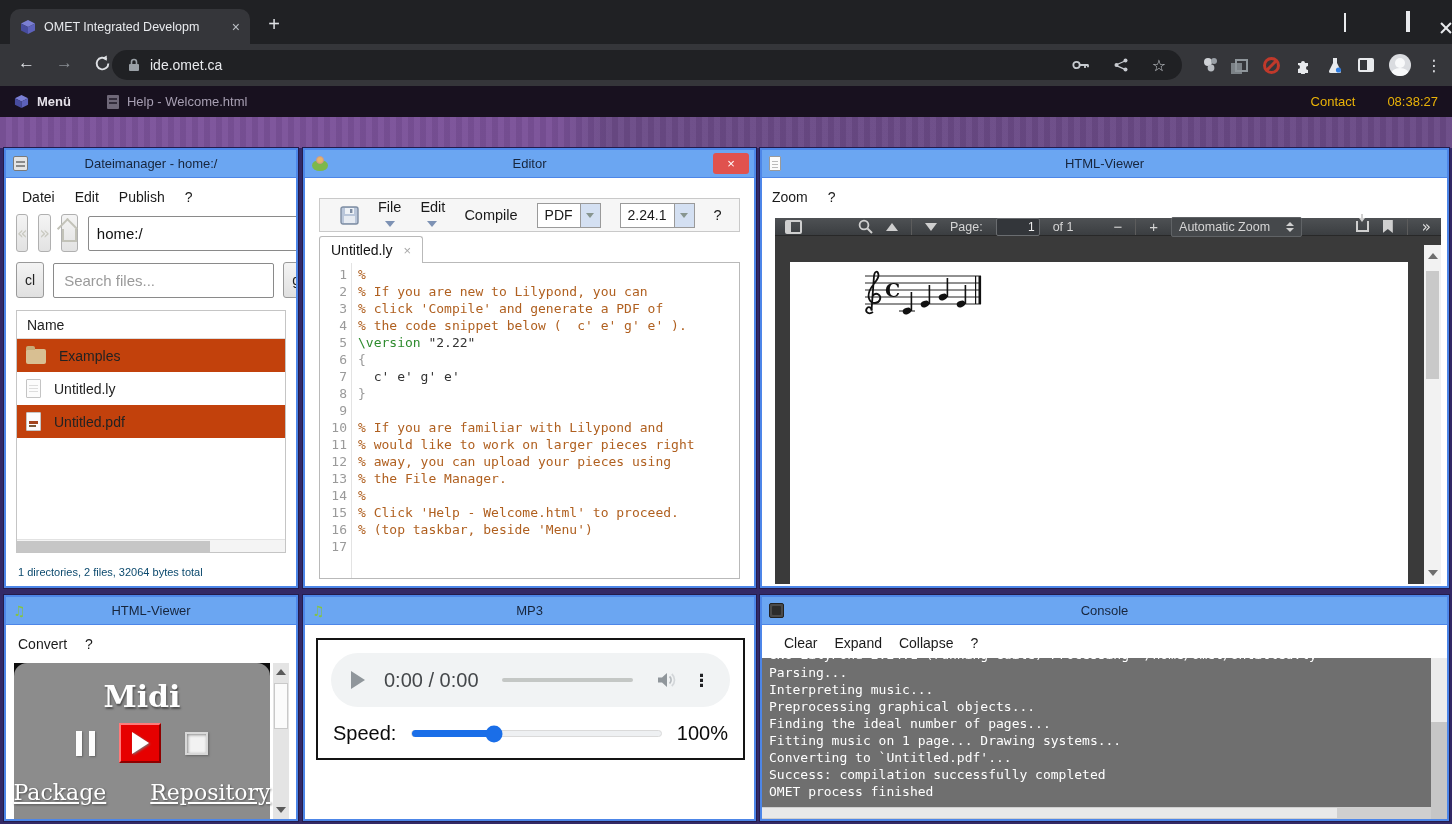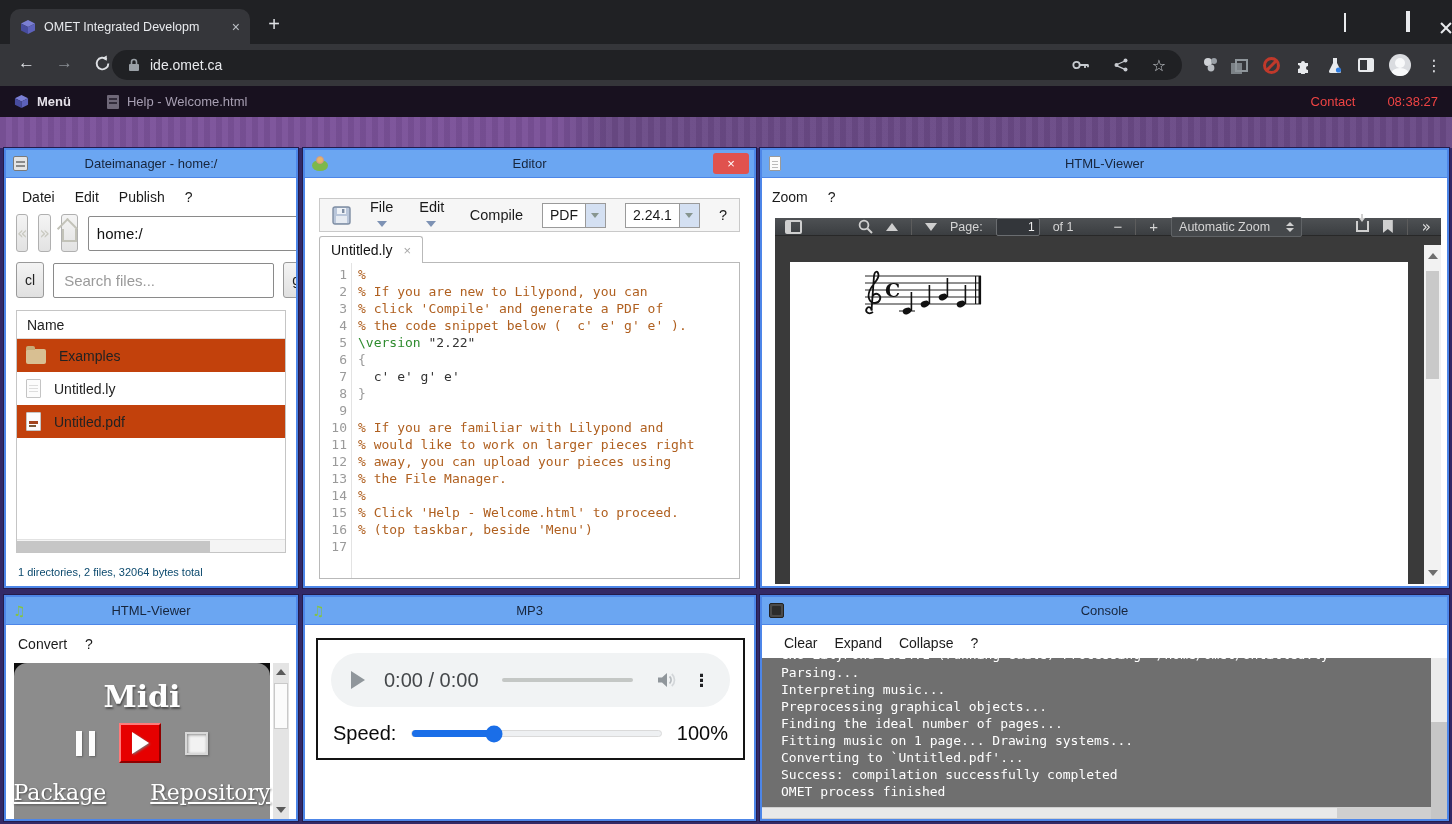--- a/index.html
+++ b/index.html
@@ -36,21 +36,21 @@
   .block-ic{position:relative;width:17px;height:17px;border:3px solid #c0392b;border-radius:50%}
   .block-ic::before{content:'';position:absolute;left:-1px;top:4px;width:13px;height:3px;background:#c0392b;transform:rotate(-45deg)}
   .sidebar-ic{width:16px;height:14px;border:2px solid #e8eaed;border-radius:2px;position:relative}
   .sidebar-ic::before{content:'';position:absolute;right:0;top:0;bottom:0;width:5px;background:#e8eaed}
 
   
   .taskbar{position:absolute;top:86px;left:0;right:0;height:31px;background:#18111f;display:flex;align-items:center;font-size:13px;color:#e6e2ea}
   .tk-item{display:flex;align-items:center;gap:8px}
   .tk-doc{width:12px;height:14px;background:#6f6878;border-radius:1px;position:relative}
   .tk-doc::before{content:'';position:absolute;left:2px;top:3px;right:2px;height:2px;background:#332d3b;box-shadow:0 4px 0 #332d3b}
-  .tk-right{margin-left:auto;display:flex;gap:32px;margin-right:14px;color:#ef4444}
+  .tk-right{margin-left:auto;display:flex;gap:32px;margin-right:14px;color:#eab308}
 
   .deco{position:absolute;top:117px;left:0;right:0;height:31px;background:linear-gradient(90deg,#7c539b 0%,#7a5198 38%,#6b4b87 42%,#6a4a86 100%)}
   .deco::after{content:'';position:absolute;inset:0;background:repeating-linear-gradient(90deg,rgba(0,0,0,.05) 0 6px,rgba(255,255,255,.03) 6px 12px)}
 
   
   .panel{position:absolute;background:#fff;border:2px solid #4d86e8;box-shadow:0 0 0 1px #241c4d}
   .ptitle{height:28px;background:#6ba6f2;display:flex;align-items:center;position:relative;border-bottom:1px solid #4d86e8}
   .picon{position:absolute;left:7px;display:flex;align-items:center}
   .ptext{flex:1;text-align:center;font-size:13px;color:#17253c}
   .pclose{position:absolute;right:5px;top:3px;width:36px;height:21px;background:#e0524e;border-radius:3px;display:flex;align-items:center;justify-content:center;color:#fff;font-size:13px}
@@ -97,21 +97,21 @@
   .ficon.folder::before{content:'';position:absolute;top:-3px;left:0;width:9px;height:4px;background:#c8ac78;border-radius:2px 2px 0 0}
   .ficon.file,.ficon.pdf{width:15px;height:19px;background:#fcfcfc;border:1px solid #c4c4c4;border-radius:1px}
   .ficon.file::before{content:'';position:absolute;left:2px;top:5px;right:2px;height:1px;background:#ddd;box-shadow:0 3px 0 #ddd,0 6px 0 #ddd}
   .ficon.pdf::before{content:'';position:absolute;left:2px;top:8px;right:2px;height:3px;background:#a3441e}
   .ficon.pdf::after{content:'';position:absolute;left:2px;top:12px;right:4px;height:2px;background:#7a5a3a}
   .fm-hscroll{position:absolute;left:0;right:0;bottom:0;height:13px;background:#f4f4f4;border-top:1px solid #e2e2e2}
   .fm-hthumb{position:absolute;left:0;top:1px;height:11px;width:72%;background:#c6c6c6}
   .fm-status{position:absolute;top:388px;left:12px;font-size:11px;color:#0c4a6e}
 
   
-  .ed-toolbar{position:absolute;top:20px;left:14px;right:14px;height:34px;background:#f6f6f6;border:1px solid #c9c9c9;display:flex;align-items:center;gap:19px;padding:0 12px;font-size:14.5px;color:#1a1a1a}
+  .ed-toolbar{position:absolute;top:20px;left:14px;right:14px;height:34px;background:#f6f6f6;border:1px solid #c9c9c9;display:flex;align-items:center;gap:19px;padding:0 20px;font-size:14.5px;color:#1a1a1a}
   .caret{display:inline-block;width:0;height:0;border-left:5px solid transparent;border-right:5px solid transparent;border-top:6px solid #7d92b4;margin-left:7px;vertical-align:1px}
   .sel{display:flex;align-items:center}
   .sel-val{border:1px solid #9a9a9a;background:#fff;height:25px;display:flex;align-items:center;padding:0 7px;font-size:14px}
   .sel-btn{width:20px;height:25px;background:#d4e0f2;border:1px solid #9a9a9a;border-left:none;display:flex;align-items:center;justify-content:center}
   .sel-btn i{width:0;height:0;border-left:4px solid transparent;border-right:4px solid transparent;border-top:5px solid #87958f}
   .ed-tabbar{position:absolute;top:58px;left:14px;height:27px;z-index:2;display:flex}
   .ed-tab{background:#fff;border:1px solid #b9b9b9;border-bottom:none;border-radius:3px 3px 0 0;display:flex;align-items:center;padding:0 11px;gap:11px;font-size:14px;color:#111}
   .ed-tab .x{color:#a8a8a8;font-size:13px}
   .ed-code{position:absolute;top:84px;left:14px;right:14px;bottom:7px;border:1px solid #b9b9b9;background:#fff;display:flex;font:13px/17px "DejaVu Sans Mono",monospace;overflow:hidden}
   .gutter{width:32px;padding:3px 4px 0 0;text-align:right;color:#9a9a9a;border-right:1px solid #e3e3e3}
@@ -173,21 +173,21 @@
   .a-line{flex:1;height:4px;background:#c4c7c5;border-radius:2px;margin:0 8px}
   .a-dots{color:#202124;font-size:17px;font-weight:bold;font-family:"DejaVu Sans",sans-serif}
   .speed-row{position:absolute;left:15px;right:15px;top:82px;display:flex;align-items:center;gap:15px}
   .speed-label,.speed-val{font-size:20px;color:#0b0b0b}
   .speed-track{flex:1;height:7px;background:#eef0f2;border:1px solid #dadada;border-radius:4px;position:relative}
   .speed-fill{position:absolute;left:0;top:-1px;height:7px;width:33%;background:#1a6ee8;border-radius:4px}
   .speed-thumb{position:absolute;left:33%;top:50%;transform:translate(-50%,-50%);width:17px;height:17px;border-radius:50%;background:#1a6ee8}
 
   
   .con-menu{position:absolute;top:10px;left:22px;gap:17px}
-  .con-out{position:absolute;top:33px;left:0;right:16px;bottom:0;background:#6f6f6f;color:#fff;font:13px/17px "DejaVu Sans Mono",monospace;padding-left:19px;overflow:hidden}
+  .con-out{position:absolute;top:33px;left:0;right:16px;bottom:0;background:#6f6f6f;color:#fff;font:13px/17px "DejaVu Sans Mono",monospace;padding-left:7px;overflow:hidden}
   .clipped{height:6px;overflow:hidden}
   .clipped span{display:block;margin-top:-12px}
   .con-vscroll{position:absolute;top:33px;right:0;bottom:0;width:16px;background:#c6c6c6}
   .con-vthumb{position:absolute;left:0;right:0;top:0;height:40%;background:#ececec}
   .con-hscroll{position:absolute;left:0;right:16px;bottom:0;height:12px;background:#cfcfcf}
   .con-hthumb{position:absolute;left:0;top:1px;height:10px;width:86%;background:#e9e9e9}
 
   svg{display:block}
 </style>
 </head>

